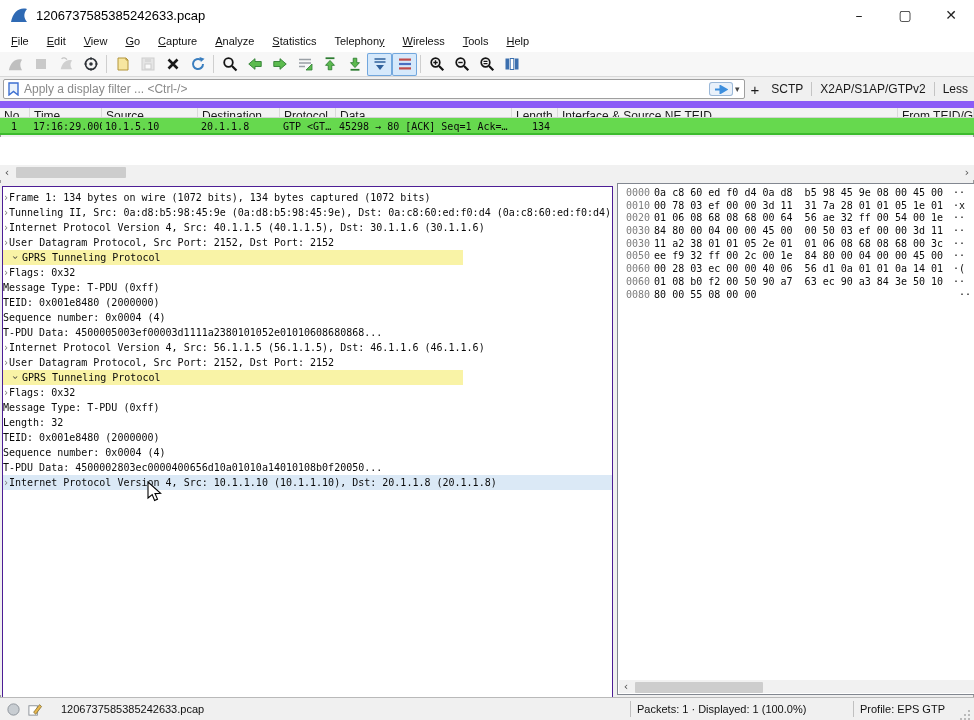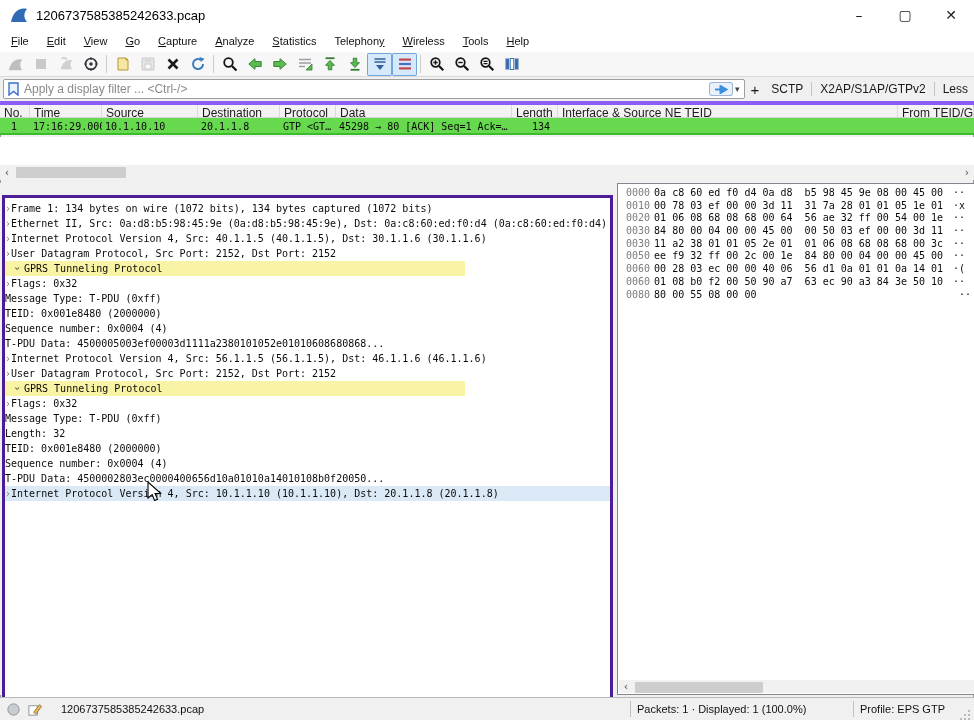--- a/index.html
+++ b/index.html
@@ -29,34 +29,34 @@
   .filterbar{position:absolute;left:0;top:77px;right:0;height:24px;background:#f0f0f0;display:flex;align-items:center}
   .filterbox{position:relative;margin-left:3px;width:772px;height:20px;background:#fff;border:1px solid #9f9f9f;border-radius:2px;display:flex;align-items:center}
   .filterbox svg.bm{margin:0 5px 0 4px}
   .filter-input{flex:1;border:0;outline:none;font-size:12px;font-family:"Liberation Sans",sans-serif;color:#333;background:transparent;height:16px}
   .filter-input::placeholder{color:#8a8a8a}
   .apply-btn{width:24px;height:14px;border-radius:3px;background:#e9f1fa;box-shadow:inset 0 0 0 1px #9bb8d8;display:flex;align-items:center;justify-content:center;margin-right:2px}
   .apply-caret{font-size:9px;color:#444;margin-right:4px}
   .fbtn{font-size:12px;color:#1a1a1a;padding:2px 6px;white-space:nowrap}
   .fsep{width:1px;height:14px;background:#c4c4c4;margin:0 2px}
   
-  .pkt-header{position:absolute;left:0;top:101px;right:0;height:17px;background:#f3f3f3;border-top:4px solid #8b5cf6;border-bottom:1px solid #d4d4d4;display:flex;overflow:hidden}
+  .pkt-header{position:absolute;left:0;top:101px;right:0;height:17px;background:#f3f3f3;border-top:7px solid #8b5cf6;border-bottom:1px solid #d4d4d4;display:flex;overflow:hidden}
   .hcell{font-size:12px;color:#1a1a1a;padding:1px 0 0 4px;border-right:1px solid #dadada;white-space:nowrap;overflow:hidden;flex:none}
   .pkt-row{position:absolute;left:0;top:118px;right:0;height:17px;display:flex;border-bottom:2px solid #3dbb2e;overflow:hidden}
   .rcell{font-size:10px;font-family:"DejaVu Sans Mono",monospace;color:#0a0a0a;padding-top:3px;white-space:nowrap;overflow:hidden;flex:none}
   .pkt-empty{position:absolute;left:0;top:137px;right:0;height:28px;background:#fff}
   
   .hscroll{position:absolute;height:15px;background:#f1f1f1;display:flex;align-items:center}
   .hscroll .arr{width:14px;text-align:center;font-size:11px;color:#505050;font-family:"DejaVu Sans",sans-serif}
   .hscroll .track{position:relative;flex:1;height:100%}
   .hscroll .thumb{position:absolute;top:2px;height:11px;background:#cdcdcd;border-radius:1px}
   .list-scroll{left:0;top:165px;right:0}
   
   .panes{position:absolute;left:0;top:183px;right:0;height:512px;background:#f0f0f0}
-  .detail-pane{position:absolute;left:2px;top:12px;width:611px;height:512px;background:#fff;border:3px solid #4c1d95;overflow:hidden;padding-top:3px}
+  .detail-pane{position:absolute;left:2px;top:3px;width:611px;height:512px;background:#fff;border:1px solid #4c1d95;overflow:hidden;padding-top:3px}
   .drow{height:15px;line-height:15px;font-family:"DejaVu Sans Mono",monospace;font-size:10px;white-space:nowrap;color:#0a0a0a;display:flex}
   .drow.hl-blue{background:#dbe9f6}
   .drow.hl-gray{background:#f4f4f4}
   .drow.hl-yellow .ybar{background:#f9f3a6}
   .dexp{width:13px;flex:none;color:#7a7a7a;text-align:center;font-size:10px}
   .dexp.open{color:#333;display:inline-block;transform:rotate(90deg)}
   .dind{flex:none}
   .ybar{display:flex}
   .hex-pane{position:absolute;left:617px;top:0;width:422px;height:512px;background:#fff;border:1px solid #828790;overflow:hidden;padding:3px 0 0 8px}
   .hrow{height:12.7px;line-height:12.7px;font-family:"DejaVu Sans Mono",monospace;font-size:10px;white-space:pre}
@@ -259,21 +259,21 @@
     <div class="hcell" style="width: 82px;">Destination</div>
     <div class="hcell" style="width: 56px;">Protocol</div>
     <div class="hcell" style="width: 176px;">Data</div>
     <div class="hcell" style="width: 46px;">Length</div>
     <div class="hcell" style="width: 340px;">Interface &amp; Source NE TEID</div>
     <div class="hcell" style="width: 76px;">From TEID/GRE Ke</div>
   </div>
 <div class="pkt-row" style="background: rgb(102, 217, 78);">
     <div class="rcell" style="width: 30px; text-align: right; padding-right: 13px;">1</div>
     <div class="rcell" style="width: 72px; padding-left: 3px;">17:16:29.000…</div>
-    <div class="rcell" style="width: 96px; padding-left: 3px;">10.1.10.10</div>
+    <div class="rcell" style="width: 96px; padding-left: 3px;">10.1.5.10</div>
     <div class="rcell" style="width: 82px; padding-left: 3px;">20.1.1.8</div>
     <div class="rcell" style="width: 56px; padding-left: 3px;">GTP &lt;GT…</div>
     <div class="rcell" style="width: 176px; padding-left: 3px;">45298 → 80 [ACK] Seq=1 Ack=…</div>
     <div class="rcell" style="width: 46px; text-align: right; padding-right: 8px;">134</div>
     <div class="rcell" style="width: 340px; padding-left: 3px;"></div>
     <div class="rcell" style="width: 76px; padding-left: 3px;"></div>
   </div>
 <div class="pkt-empty"></div>
 
 <div class="hscroll list-scroll">
@@ -283,21 +283,21 @@
     </div>
   <span class="arr">›</span>
 </div>
 
 <div class="panes">
   <div class="detail-pane">
       <div class="drow">
         <span class=""><span class="dind" style="width: 6px;"></span><span class="dexp">›</span><span>Frame 1: 134 bytes on wire (1072 bits), 134 bytes captured (1072 bits)</span></span>
       </div>
       <div class="drow">
-        <span class=""><span class="dind" style="width: 6px;"></span><span class="dexp">›</span><span>Ethernet II, Src: 0a:d8:b5:98:45:9e (0a:d8:b5:98:45:9e), Dst: 0a:c8:60:ed:f0:d4 (0a:c8:60:ed:f0:d4)</span></span>
+        <span class=""><span class="dind" style="width: 6px;"></span><span class="dexp">›</span><span>Tunneling II, Src: 0a:d8:b5:98:45:9e (0a:d8:b5:98:45:9e), Dst: 0a:c8:60:ed:f0:d4 (0a:c8:60:ed:f0:d4)</span></span>
       </div>
       <div class="drow">
         <span class=""><span class="dind" style="width: 6px;"></span><span class="dexp">›</span><span>Internet Protocol Version 4, Src: 40.1.1.5 (40.1.1.5), Dst: 30.1.1.6 (30.1.1.6)</span></span>
       </div>
       <div class="drow">
         <span class=""><span class="dind" style="width: 6px;"></span><span class="dexp">›</span><span>User Datagram Protocol, Src Port: 2152, Dst Port: 2152</span></span>
       </div>
       <div class="drow hl-yellow">
         <span class="ybar" style="width: 460px;">
           <span class="dind" style="width: 6px;"></span>

